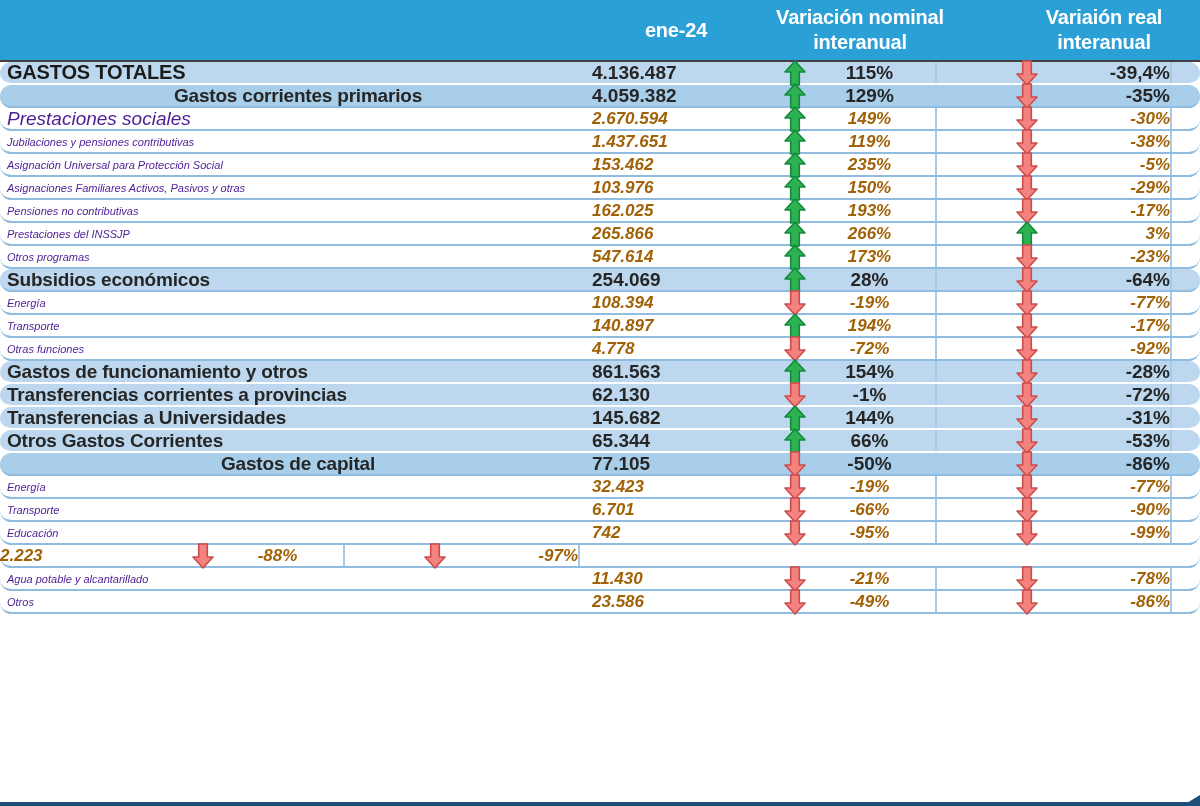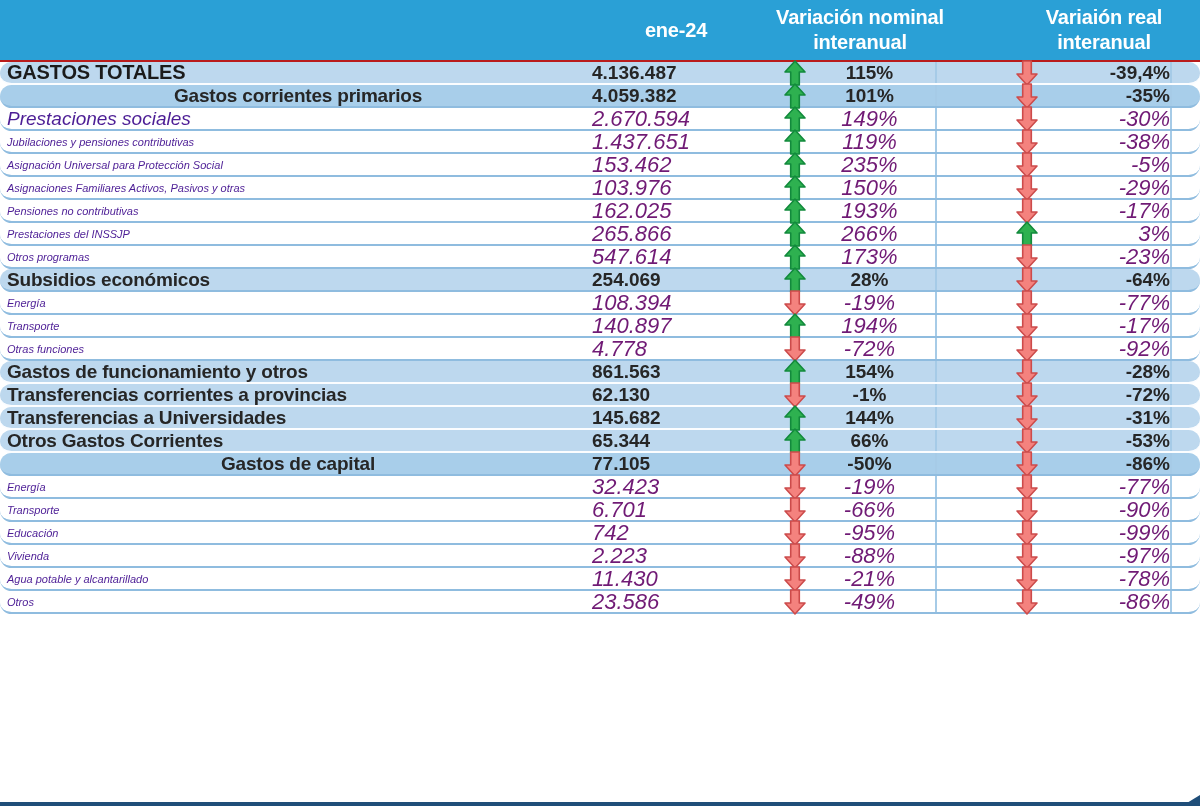--- a/index.html
+++ b/index.html
@@ -1,21 +1,21 @@
 <!DOCTYPE html>
 <html><head>
 <meta charset="utf-8">
 <style>
   html,body{margin:0;padding:0;background:#fff;}
   body{width:1200px;height:806px;font-family:"Liberation Sans",sans-serif;-webkit-font-smoothing:antialiased;}
   .table{position:relative;width:1200px;height:806px;background:#fff;overflow:hidden;}
 
   
   .thead{display:flex;height:62px;background:#2AA0D6;color:#fff;font-weight:bold;
-         border-bottom:2px solid #b91c1c;box-sizing:border-box;}
+         border-bottom:2px solid #404040;box-sizing:border-box;}
   .thead .hcell{display:flex;align-items:center;justify-content:center;text-align:center;
                 font-size:20px;line-height:1.25;box-sizing:border-box;letter-spacing:-0.2px;}
   .h-label{width:592px;}
   .h-date{width:168px;}
   .h-nominal{width:200px;}
   .h-real{width:240px;padding-left:48px;}
 
   
   .row{display:flex;height:23px;box-sizing:border-box;border-bottom:2px solid #8FBCDF;background:#fff;border-radius:13px;}
   .row.sep-white{border-bottom-color:#FBFDFF;}
@@ -31,21 +31,21 @@
   .c-arr2{width:64px;justify-content:center;}
   .c-pct2{width:111px;justify-content:flex-end;}
   .c-spare{width:30px;border-left:2px solid #A6CBE7;}
 
   
   .row.total .txt,.row.section .txt,.row.center .txt{font-weight:bold;font-size:19px;color:#262626;letter-spacing:-0.2px;}
   .row.total .c-label .txt{font-size:20px;color:#1B1B1B;}
   .row.center .c-label{justify-content:center;padding-left:4px;}
   .row.item .c-label .txt{font-style:italic;font-size:11px;color:#4c1d95;}
   .row.item-lg .c-label .txt{font-style:italic;font-size:19px;color:#4c1d95;}
-  .row.item .num,.row.item-lg .num{font-style:italic;font-weight:400;font-size:22px;color:#701a75;}
+  .row.item .num,.row.item-lg .num{font-style:italic;font-weight:700;font-size:17px;color:#a16207;}
   .row.total .num,.row.section .num,.row.center .num{font-weight:bold;font-size:19px;color:#262626;}
 
   .arrow-svg{display:block;}
 
   
   .table::after{content:"";position:absolute;left:0;bottom:0;width:1200px;height:4px;background:#1F4E79;}
   .corner{position:absolute;right:0;bottom:0;width:0;height:0;
           border-left:18px solid transparent;border-bottom:11px solid #1F4E79;z-index:2;}
 </style>
 </head>
@@ -91,21 +91,21 @@
         </div>
         <div class="cell c-value">
           <span class="num">4.059.382</span>
         </div>
         <div class="cell c-arr1">
           <svg class="arrow-svg" width="22" height="26" viewBox="0 0 22 26">
             <path d="M11 1 L21 12 H15.3 V25 H6.7 V12 H1 Z" fill="#2EB150" stroke="#128A3C" stroke-width="1.6" stroke-linejoin="round"></path>
           </svg>
         </div>
         <div class="cell c-pct1">
-          <span class="num">101%</span>
+          <span class="num">129%</span>
         </div>
         <div class="cell c-gap"></div>
         <div class="cell c-arr2">
           <svg class="arrow-svg" width="22" height="26" viewBox="0 0 22 26">
             <path d="M11 25 L21 14 H15.3 V1 H6.7 V14 H1 Z" fill="#F4827E" stroke="#CC4B4B" stroke-width="1.6" stroke-linejoin="round"></path>
           </svg>
         </div>
         <div class="cell c-pct2">
           <span class="num">-35%</span>
         </div>
@@ -599,23 +599,20 @@
           <svg class="arrow-svg" width="22" height="26" viewBox="0 0 22 26">
             <path d="M11 25 L21 14 H15.3 V1 H6.7 V14 H1 Z" fill="#F4827E" stroke="#CC4B4B" stroke-width="1.6" stroke-linejoin="round"></path>
           </svg>
         </div>
         <div class="cell c-pct2">
           <span class="num">-99%</span>
         </div>
         <div class="cell c-spare"></div>
       </div>
       <div class="row item">
-        <div class="cell c-label">
-          <span class="txt">Vivienda</span>
-        </div>
         <div class="cell c-value">
           <span class="num">2.223</span>
         </div>
         <div class="cell c-arr1">
           <svg class="arrow-svg" width="22" height="26" viewBox="0 0 22 26">
             <path d="M11 25 L21 14 H15.3 V1 H6.7 V14 H1 Z" fill="#F4827E" stroke="#CC4B4B" stroke-width="1.6" stroke-linejoin="round"></path>
           </svg>
         </div>
         <div class="cell c-pct1">
           <span class="num">-88%</span>

